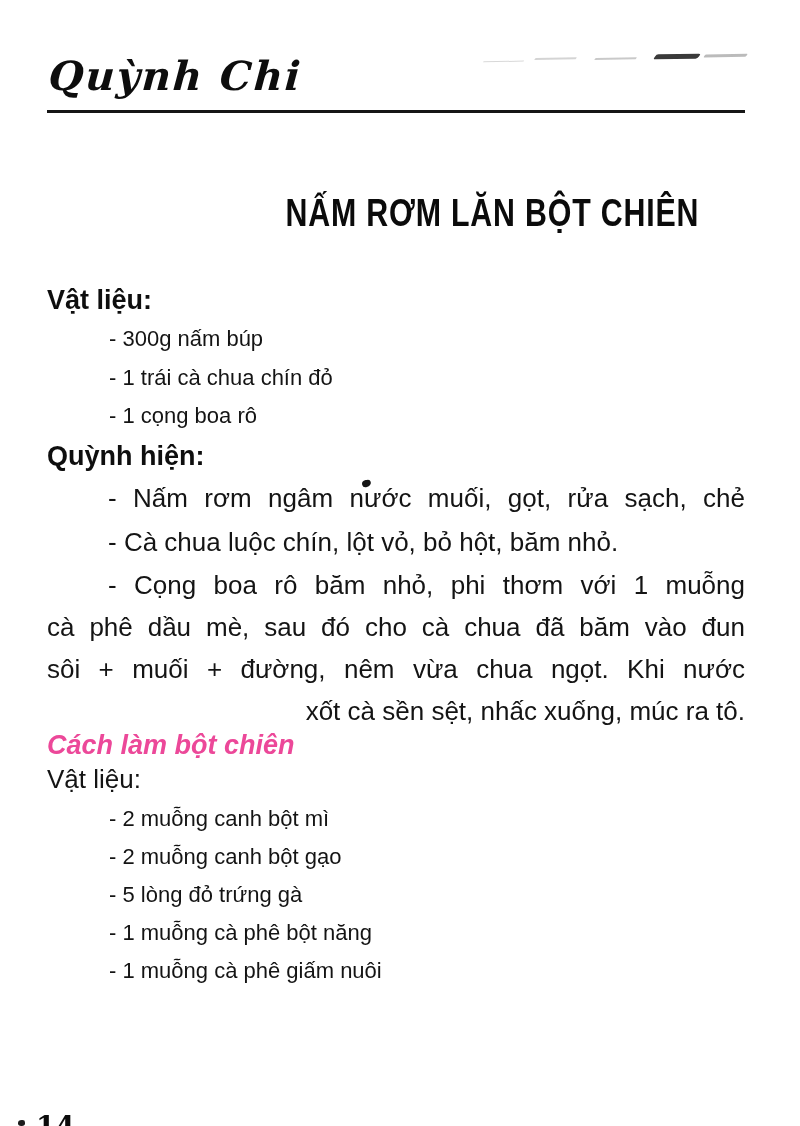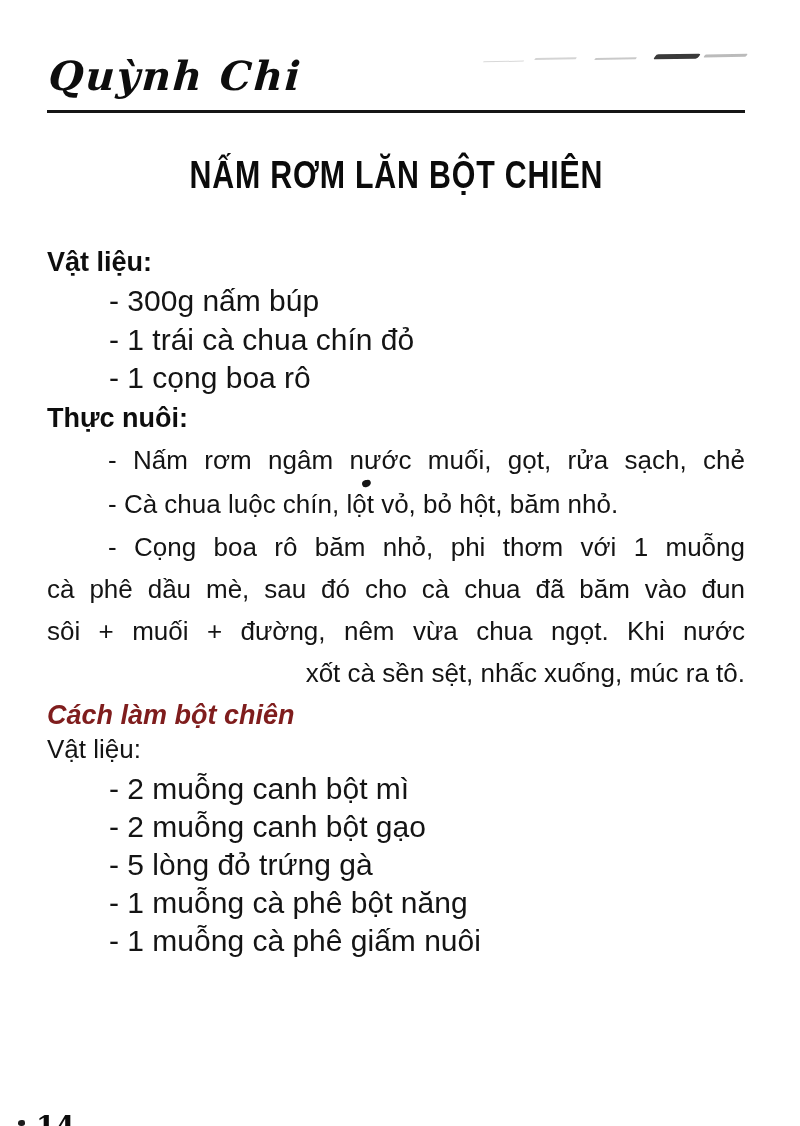--- a/index.html
+++ b/index.html
@@ -28,22 +28,22 @@
     transform-origin:left bottom;
     color:#0d0d0d;
   }
   .rule{
     margin-top:8px;
     height:3px;
     background:#161616;
     border:none;
   }
   .title-wrap{
-    margin-top:40px;
-    text-align:center;
+    margin-top:78px;
+    text-align:right;
     line-height:44px;
     white-space:nowrap;
   }
   .title-inner{
     display:inline-block;
     font-size:37px;
     font-weight:bold;
     letter-spacing:1px;
     transform:scaleX(0.82) scaleY(1.05);
     transform-origin:center;
@@ -54,21 +54,21 @@
     font-size:27px;
     font-weight:bold;
     line-height:32px;
     color:#0e0e0e;
   }
   .h-bold.second{margin-top:4px;}
   .ing-list{
     margin:4px 0 0 0;
     padding:0;
     list-style:none;
-    font-size:30px;
+    font-size:22px;
   }
   .ing-list li{
     line-height:38.5px;
     padding-left:62px;
   }
   .ing-list.batter li{line-height:38px;}
   .para{
     margin:4px 0 0 0;
     font-size:26px;
   }
@@ -77,26 +77,26 @@
     line-height:36px;
     margin-top:8px;
   }
   .para.dense .line{line-height:34px;text-align:right;}
   .line.indent{padding-left:61px;}
   .line.fill{
     text-align:justify;
     text-align-last:justify;
   }
   .h-italic{
-    margin-top:8px;
+    margin-top:0;
     font-size:27px;
     font-weight:bold;
     font-style:italic;
     line-height:34px;
-    color:#7f1d1d;
+    color:#ec4899;
   }
   .h-plain{
     margin-top:0;
     font-size:26px;
     font-weight:normal;
     line-height:34px;
   }
   .page-number{
     position:absolute;
     left:36px;
@@ -152,21 +152,21 @@
   </div>
 
   <div class="h-bold">Vật liệu:</div>
 
   <ul class="ing-list">
     <li>- 300g nấm búp</li>
     <li>- 1 trái cà chua chín đỏ</li>
     <li>- 1 cọng boa rô</li>
   </ul>
 
-  <div class="h-bold second">Thực nuôi:</div>
+  <div class="h-bold second">Quỳnh hiện:</div>
 
   <div class="para">
     <div class="line indent fill">- Nấm rơm ngâm nước muối, gọt, rửa sạch, chẻ</div>
   </div>
 
   <div class="para tight">
     <div class="line indent">- Cà chua luộc chín, lột vỏ, bỏ hột, băm nhỏ.</div>
   </div>
 
   <div class="para tight dense">

